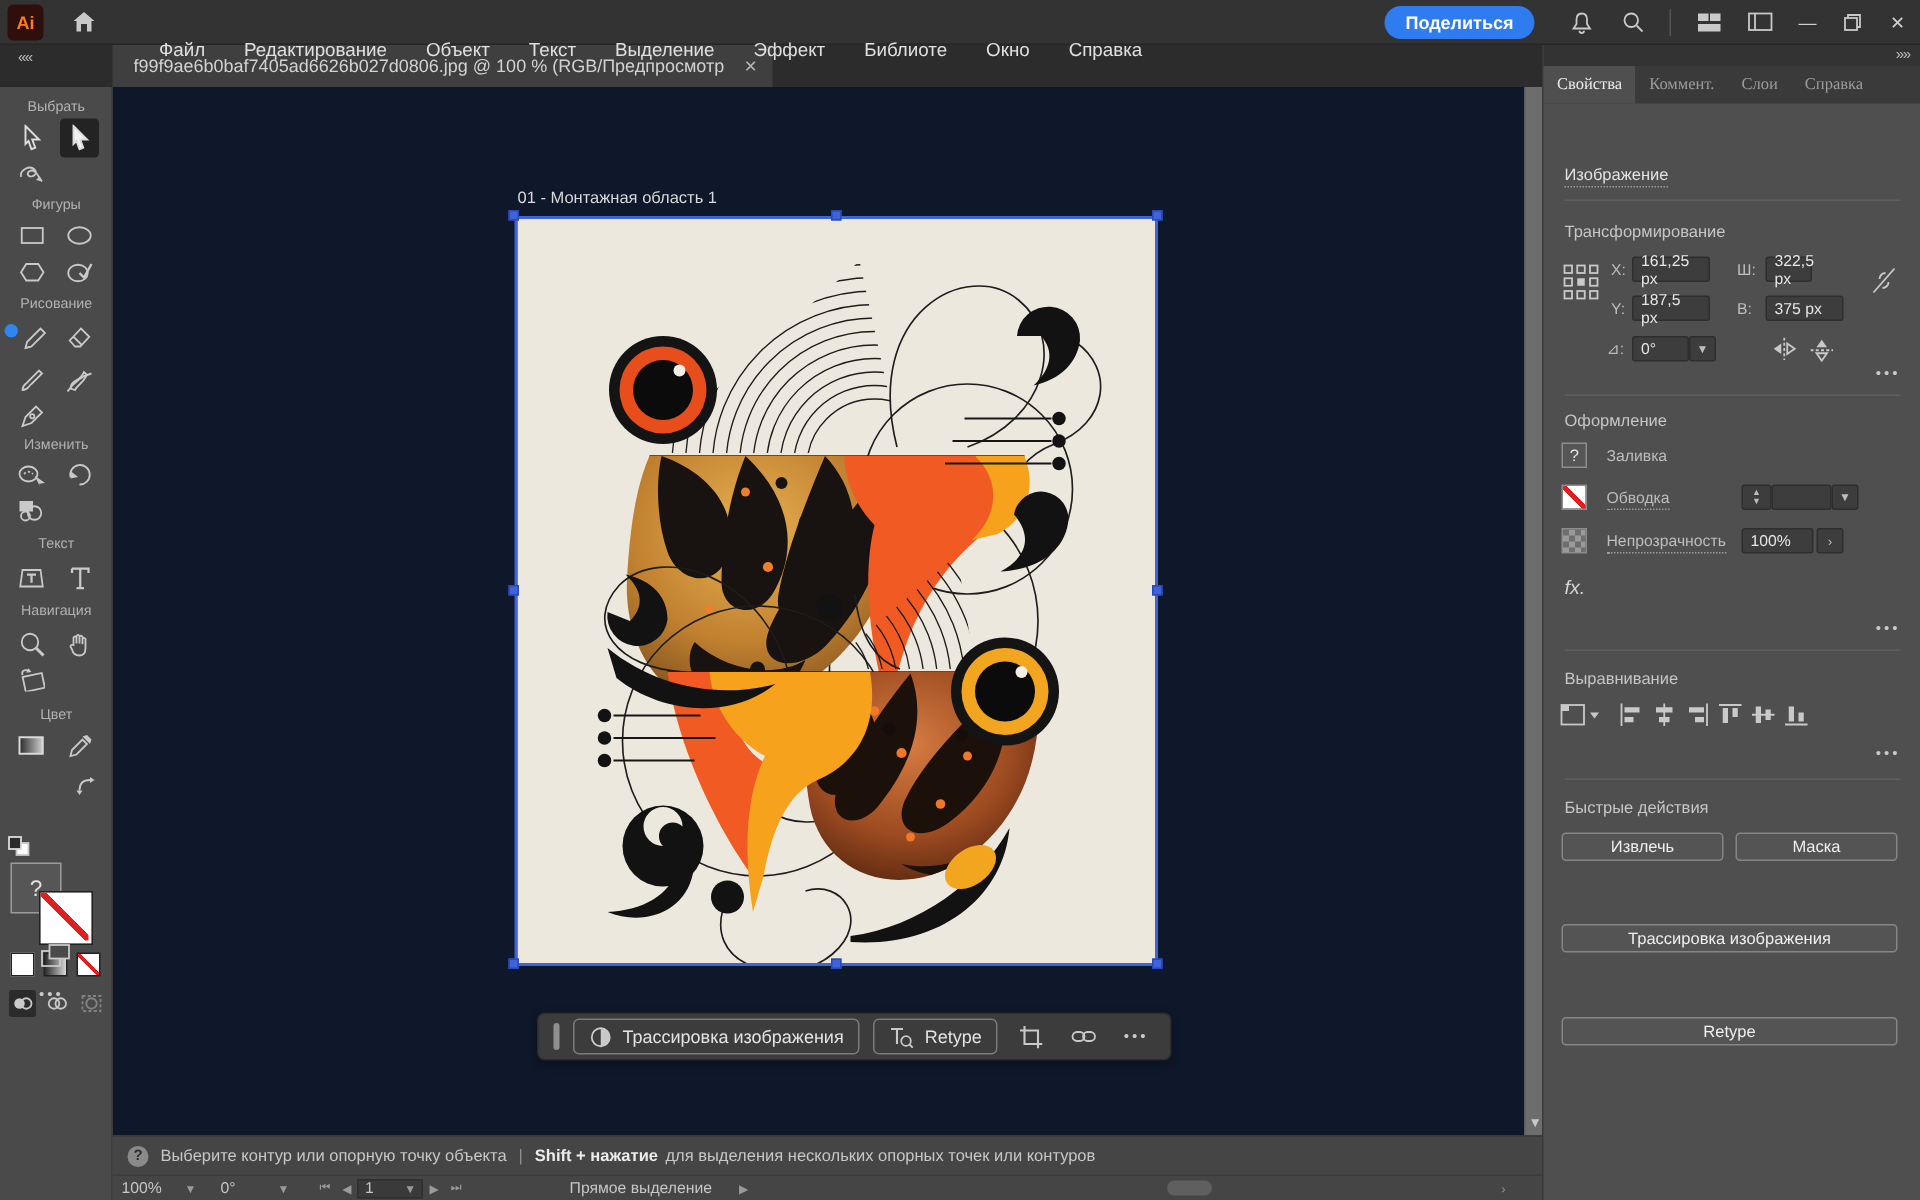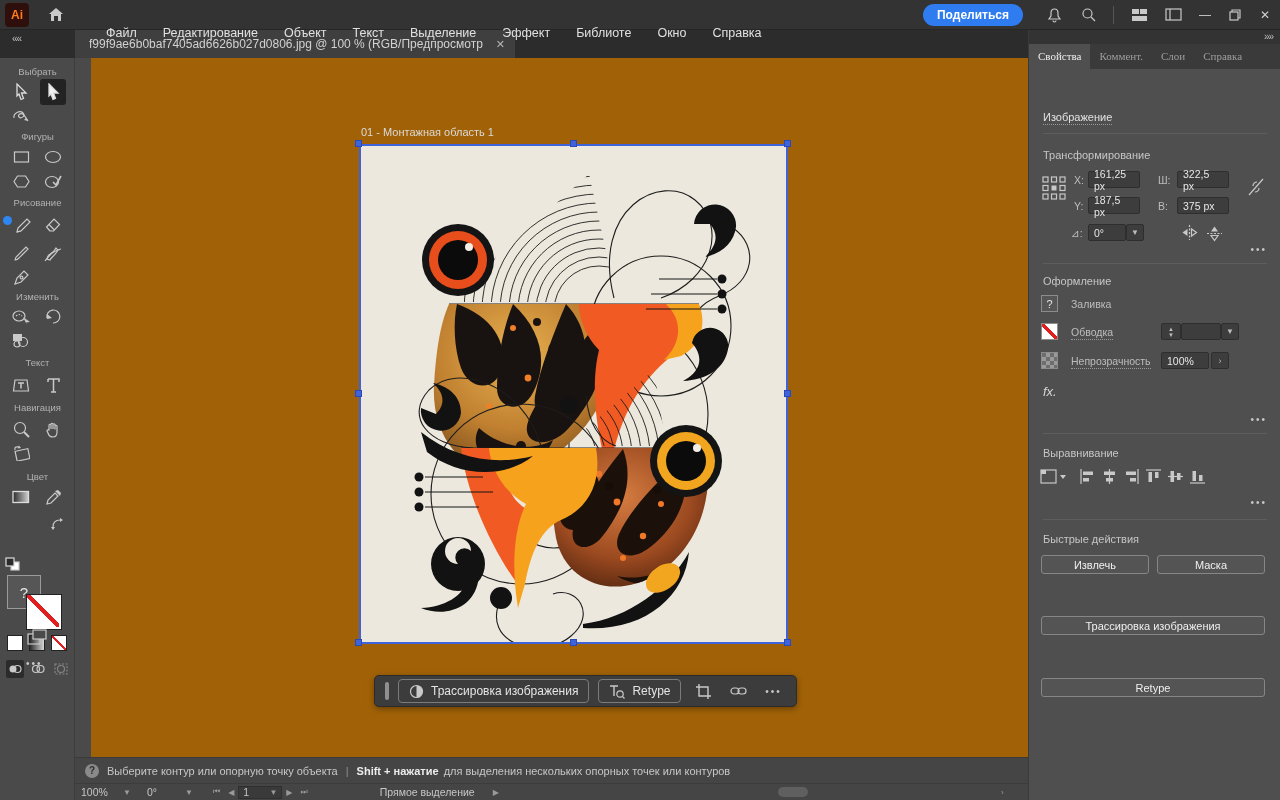--- a/index.html
+++ b/index.html
@@ -38,21 +38,21 @@
   .fs-big { position:absolute; width:34px; height:34px; }
   .fill-q { left:7px; top:517px; background:#565656; border:1px solid #9a9a9a; color:#e3e3e3; font-size:15px; display:flex; align-items:center; justify-content:center; }
   .stroke-none-big { left:27px; top:537px; background:#fff; border:4px solid #fff; outline:1px solid #222; }
   .redline { position:absolute; left:-3px; top:-3px; width:34px; height:34px; background:linear-gradient(45deg,transparent 46%,#e02020 46%,#e02020 56%,transparent 56%); }
   .swatch { position:absolute; top:577px; width:16px; height:16px; border:1px solid #222; }
   .mode-btn { position:absolute; top:602px; width:18px; height:18px; border-radius:2px; display:flex; align-items:center; justify-content:center; }
   .mode-btn.active { background:#2b2b2b; }
   .dots3 { color:#c9c9c9; font-size:10px; letter-spacing:2px; }
 
   
-  .canvas { position:absolute; left:91px; top:58px; width:953px; height:699px; background:#a16207; overflow:hidden; z-index:10; }
+  .canvas { position:absolute; left:75px; top:58px; width:953px; height:699px; background:#0f172a; overflow:hidden; z-index:10; }
   .artboard-label { position:absolute; left:270px; top:68px; color:#dadada; font-size:11px; }
   .artboard { position:absolute; left:270px; top:88px; width:425px; height:496px; background:#ece8dd; outline:2px solid #3f63d9; }
   .handle { position:absolute; width:7px; height:7px; background:#3f63d9; border:1px solid #2a49b8; z-index:5; }
   .vscroll { position:absolute; right:0; top:0; width:12px; height:699px; background:#6d6d6d; border-left:1px solid #5e5e5e; }
   .vscroll .chev { position:absolute; bottom:4px; left:2px; color:#c9c9c9; font-size:9px; }
 
   
   .taskbar { position:absolute; left:283px; top:617px; height:32px; background:#3c3c3c; border:1px solid #2b2b2b; border-radius:5px; display:flex; align-items:center; padding:0 10px; gap:9px; box-shadow:0 2px 6px rgba(0,0,0,.35); }
   .drag-pill { width:4px; height:18px; border-radius:2px; background:#8f8f8f; }
   .task-btn { height:24px; border:1px solid #7b7b7b; border-radius:4px; color:#e4e4e4; font-size:12px; display:flex; align-items:center; gap:7px; padding:0 10px; background:transparent; }
@@ -633,21 +633,21 @@
         <rect x="2" y="10.5" width="5" height="5"></rect>
           <rect class="f" x="10.5" y="10.5" width="5" height="5"></rect>
           <rect x="19" y="10.5" width="5" height="5"></rect>
         <rect x="2" y="19" width="5" height="5"></rect>
           <rect x="10.5" y="19" width="5" height="5"></rect>
           <rect x="19" y="19" width="5" height="5"></rect>
       </svg>
       <span class="flabel" style="left:45px; top:105px">X:</span>
       <div class="field" style="left:59px; top:102px; width:52px">161,25 px</div>
       <span class="flabel" style="left:129px; top:105px">Ш:</span>
-      <div class="field" style="left:148px; top:102px; width:52px">322,5 px</div>
+      <div class="field" style="left:148px; top:102px; width:31px">322,5 px</div>
       <span class="flabel" style="left:45px; top:131px">Y:</span>
       <div class="field" style="left:59px; top:128px; width:52px">187,5 px</div>
       <span class="flabel" style="left:129px; top:131px">В:</span>
       <div class="field" style="left:148px; top:128px; width:52px">375 px</div>
       <svg style="position:absolute; left:218px; top:108px" class="icon" width="18" height="20" viewBox="0 0 18 20">
         <path d="M6 9 a4 4 0 0 1 4 -4 M12 11 a4 4 0 0 1 -4 4"></path>
           <line x1="2" y1="18" x2="16" y2="2"></line>
       </svg>
       <span class="flabel" style="left:42px; top:158px">⊿:</span>
       <div class="field" style="left:59px; top:155px; width:38px">0°</div>

